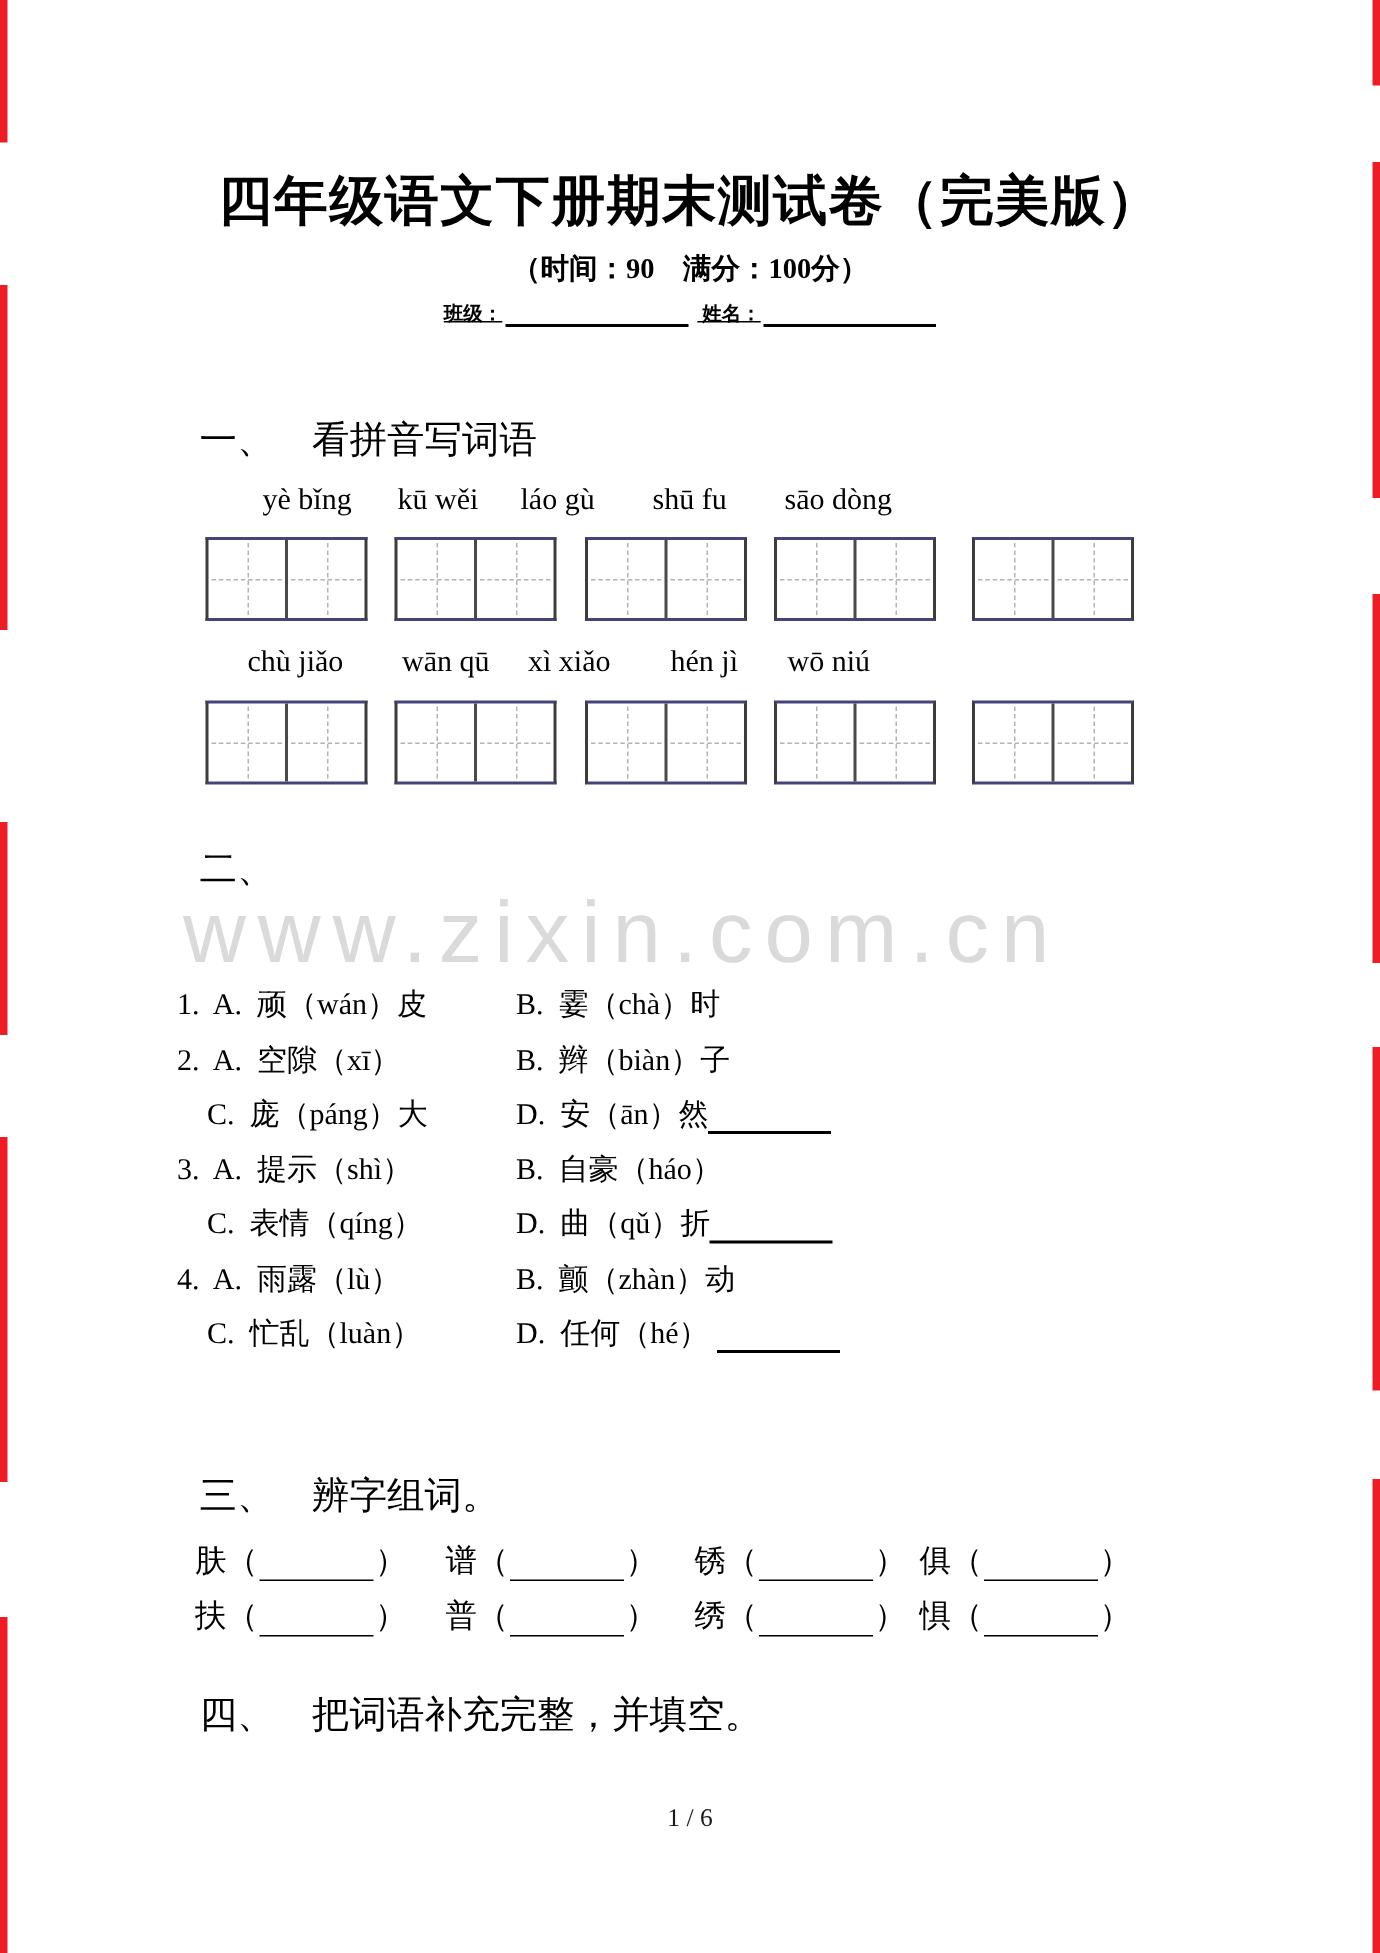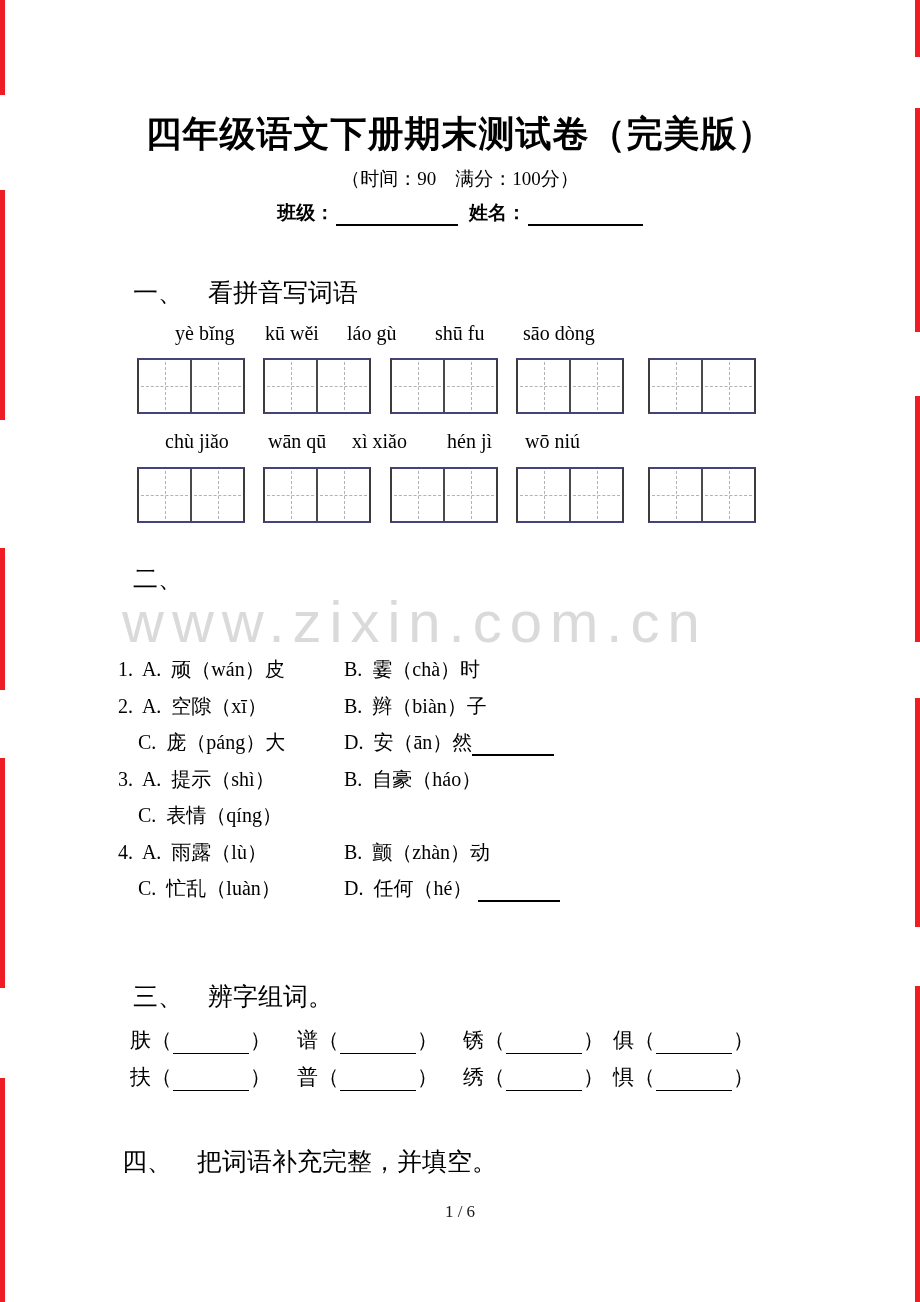--- a/index.html
+++ b/index.html
@@ -21,35 +21,35 @@
     position:absolute;left:122px;top:588px;
     font-family:"Liberation Sans","DejaVu Sans",sans-serif;
     font-size:58px;font-weight:400;letter-spacing:8px;
     color:#dadada;white-space:nowrap;z-index:0;
   }
 
   .abs{position:absolute;z-index:1;}
   .centered{left:0;right:0;text-align:center;}
 
   .title{top:110px;font-size:36px;font-weight:700;letter-spacing:1px;}
-  .subtitle{top:166px;font-size:19px;font-weight:400;}
-  .idline{top:200px;font-size:19px;font-weight:700;}
+  .subtitle{top:166px;font-size:19px;font-weight:700;}
+  .idline{top:200px;font-size:13px;font-weight:700;text-decoration:underline;}
   .blankline{
     display:inline-block;height:0.95em;
     border-bottom:2px solid #000;vertical-align:bottom;
   }
   .blankline.cls{width:122px;margin:0 6px 0 2px;}
   .blankline.nam{width:115px;margin-left:2px;}
 
   .h-sec{font-size:25px;font-weight:400;white-space:pre;text-align:center;}
   .sec1-h{left:133px;top:276px;}
   .sec2-h{left:133px;top:562px;}
   .sec2-inst{left:130px;top:608px;font-size:25px;}
   .sec3-h{left:133px;top:980px;}
-  .sec4-h{left:122px;top:1126px;margin-top:19px;}
+  .sec4-h{left:133px;top:1126px;}
 
   .pinyin{position:absolute;font-size:20px;white-space:pre;z-index:1;}
 
   
   .tianbox{
     position:absolute;z-index:1;
     width:108px;height:56px;box-sizing:border-box;
     border:2px solid #44447a;
     border-left-color:#3c3c3c;border-right-color:#3c3c3c;
     background:#fff;display:flex;
@@ -182,20 +182,21 @@
     <div class="qline indent">
       <span class="lcol">C.  庞（páng）大</span>
       <span class="rcol"><span>D.  安（ān）然</span><span class="ansblank" style="margin-left:0"></span></span>
     </div>
     <div class="qline">
       <span class="lcol">3.  A.  提示（shì）</span>
       <span class="rcol">B.  自豪（háo）</span>
     </div>
     <div class="qline indent">
       <span class="lcol">C.  表情（qíng）</span>
+      <span class="rcol"><span>D.  曲（qǔ）折</span><span class="ansblank" style="margin-left:0"></span></span>
     </div>
     <div class="qline">
       <span class="lcol">4.  A.  雨露（lù）</span>
       <span class="rcol">B.  颤（zhàn）动</span>
     </div>
     <div class="qline indent">
       <span class="lcol">C.  忙乱（luàn）</span>
       <span class="rcol"><span>D.  任何（hé）</span><span class="ansblank"></span></span>
     </div>
   </div>

